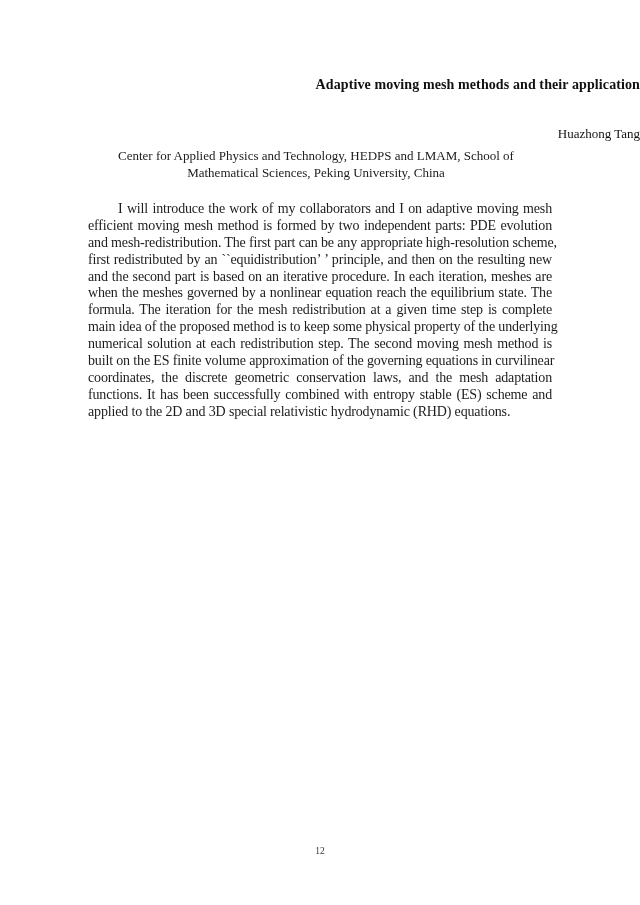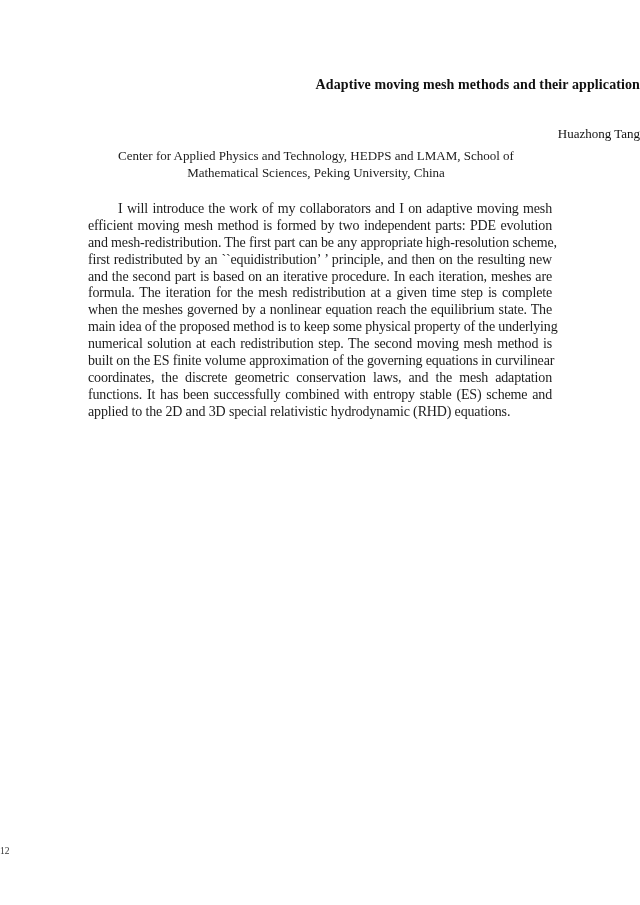--- a/index.html
+++ b/index.html
@@ -70,21 +70,21 @@
   .bline.last {
     text-align: center;
     text-align-last: left;
     white-space: normal;
   }
   .page-number {
     position: absolute;
     top: 846px;
     left: 0;
     width: 640px;
-    text-align: left;
+    text-align: center;
     font-size: 9.5px;
     color: #333333;
   }
 </style>
 </head>
 <body>
 
 <div class="page">
 
   <div class="doc-title">Adaptive moving mesh methods and their application</div>
@@ -95,22 +95,22 @@
     <div>Center for Applied Physics and Technology, HEDPS and LMAM, School of</div>
     <div>Mathematical Sciences, Peking University, China</div>
   </div>
 
   <div class="abstract-body">
     <div class="bline indent">I will introduce the work of my collaborators and I on adaptive moving mesh</div>
     <div class="bline">efficient moving mesh method is formed by two independent parts: PDE evolution</div>
     <div class="bline">and mesh-redistribution. The first part can be any appropriate high-resolution scheme,</div>
     <div class="bline">first redistributed by an ``equidistribution’ ’  principle, and then on the resulting new</div>
     <div class="bline">and the second part is based on an iterative procedure. In each iteration, meshes are</div>
+    <div class="bline">when the meshes governed by a nonlinear equation reach the equilibrium state. The</div>
     <div class="bline">formula. The iteration for the mesh redistribution at a given time step is complete</div>
-    <div class="bline">when the meshes governed by a nonlinear equation reach the equilibrium state. The</div>
     <div class="bline">main idea of the proposed method is to keep some physical property of the underlying</div>
     <div class="bline">numerical solution at each redistribution step. The second moving mesh method is</div>
     <div class="bline">built on the ES finite volume approximation of the governing equations in curvilinear</div>
     <div class="bline">coordinates, the discrete geometric conservation laws, and the mesh adaptation</div>
     <div class="bline">functions. It has been successfully combined with entropy stable (ES) scheme and</div>
     <div class="bline last">applied to the 2D and 3D special relativistic hydrodynamic (RHD) equations.</div>
   </div>
 
   <div class="page-number">12</div>
 

